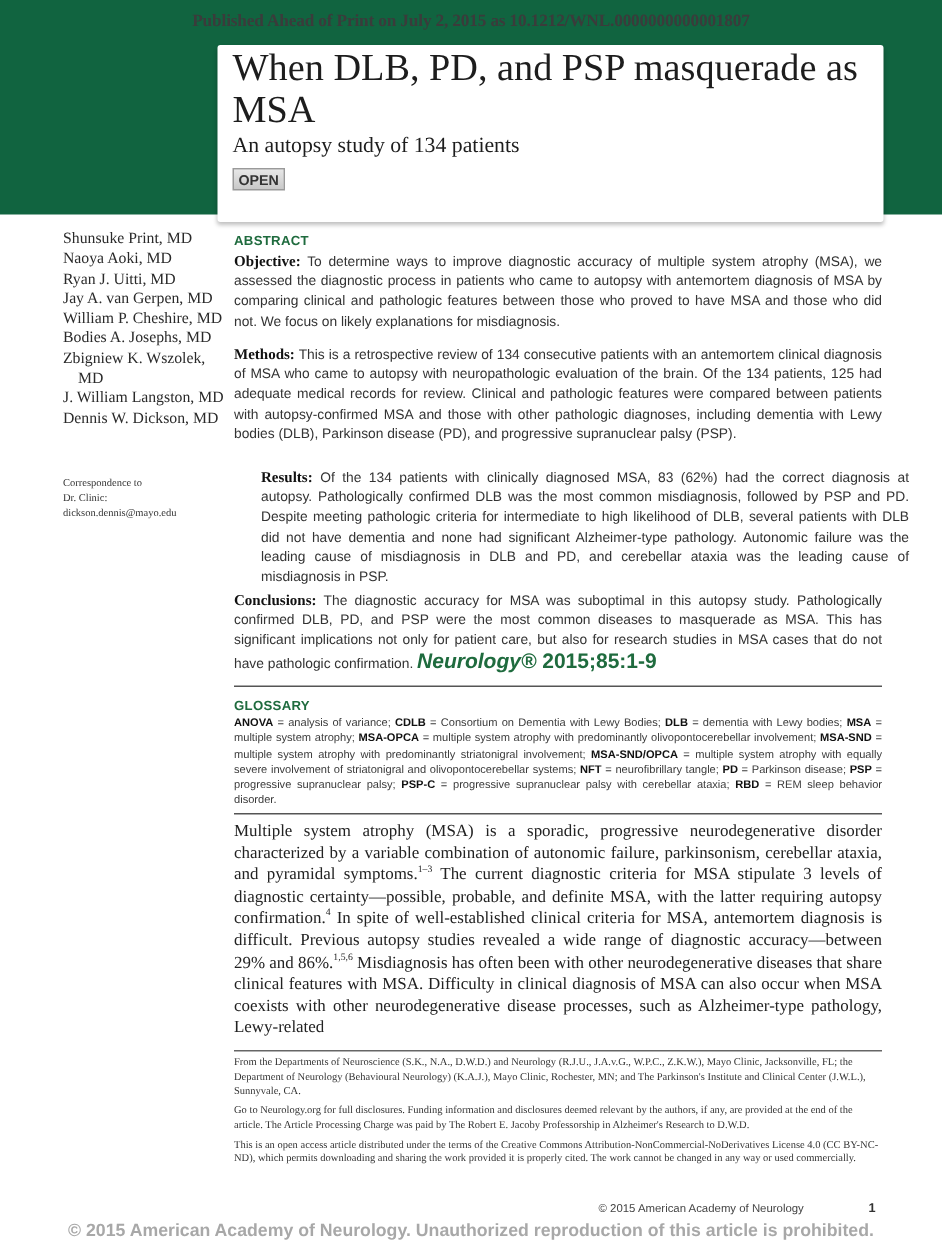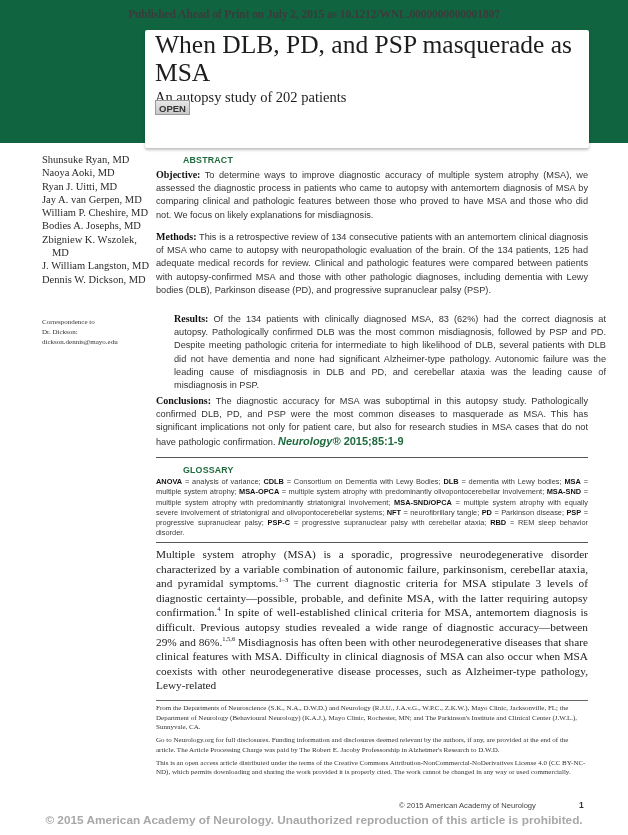--- a/index.html
+++ b/index.html
@@ -23,53 +23,53 @@
   .title {
     position: absolute; left: 155px; top: 31px; width: 420px;
     font-family: "Liberation Serif", serif; font-size: 25.5px; line-height: 28px;
     color: #1d1d1d; font-weight: normal;
   }
   .subtitle {
     position: absolute; left: 155px; top: 89px;
     font-family: "Liberation Serif", serif; font-size: 14.5px; color: #1d1d1d;
   }
   .open-badge {
-    position: absolute; left: 155px; top: 100px; height: 15px; padding: 0 3px;
+    position: absolute; left: 155px; top: 112px; height: 15px; padding: 0 3px;
     font-family: "Liberation Sans", sans-serif; font-weight: bold; font-size: 9.5px;
     line-height: 15px; color: #333; background: linear-gradient(#e7e7e7, #c9c9c9);
     border: 1px solid #9a9a9a;
   }
 
   .authors {
     position: absolute; left: 42px; top: 153px; width: 110px;
     font-family: "Liberation Serif", serif; font-size: 10.5px; line-height: 13.3px; color: #2a2a2a;
   }
   .authors .author { display: block; }
   .authors .author.wrap { padding-left: 10px; }
   .correspondence {
     position: absolute; left: 42px; top: 317px; width: 110px;
     font-family: "Liberation Serif", serif; font-size: 7px; line-height: 10px; color: #333;
   }
 
   .main { position: absolute; left: 156px; width: 432px; }
   .section-head {
     font-family: "Liberation Sans", sans-serif; font-weight: bold; font-size: 8.8px;
-    color: #1f6b3e; letter-spacing: 0.2px; margin-left: 27px;
+    color: #1f6b3e; letter-spacing: 0.2px;
   }
   .abstract-head { top: 155px; }
   .abs-para {
     font-family: "Liberation Sans", sans-serif; font-size: 9.2px; line-height: 13.2px;
     color: #333; text-align: justify;
   }
   .abs-para .lead { font-family: "Liberation Serif", serif; font-weight: bold; font-size: 10px; color: #111; }
   .abs-obj { top: 168px; }
   .abs-meth { top: 230px; }
   .abs-res { top: 312px; margin-left: 18px; }
   .abs-conc { top: 394px; }
-  .cite { font-family: "Liberation Sans", sans-serif; font-weight: bold; font-style: italic; color: #1f6b3e; font-size: 11px; }
+  .cite { font-family: "Liberation Sans", sans-serif; font-weight: bold; font-style: italic; color: #1f6b3e; font-size: 14px; }
   .cite-year { font-style: normal; }
 
   .rule { position: absolute; left: 156px; width: 432px; height: 1px; background: #555; }
   .rule1 { top: 457px; }
   .rule2 { top: 542px; }
   .rule3 { top: 700px; background: #666; }
 
   .gloss-head { top: 465px; }
   .gloss-body {
     top: 477px; font-family: "Liberation Sans", sans-serif; font-size: 7.4px;
@@ -103,39 +103,39 @@
     color: #a8a8a8;
   }
 </style>
 </head>
 <body>
 
 <div class="header-band"></div>
 <div class="published">Published Ahead of Print on July 2, 2015 as 10.1212/WNL.0000000000001807</div>
 <div class="title-card"></div>
 <h1 class="title">When DLB, PD, and PSP masquerade as MSA</h1>
-<div class="subtitle">An autopsy study of 202 patients</div>
+<div class="subtitle">An autopsy study of 134 patients</div>
 <div class="open-badge">OPEN</div>
 
 <div class="authors">
-  <span class="author">Shunsuke Ryan, MD</span>
+  <span class="author">Shunsuke Print, MD</span>
   <span class="author">Naoya Aoki, MD</span>
   <span class="author">Ryan J. Uitti, MD</span>
   <span class="author">Jay A. van Gerpen, MD</span>
   <span class="author">William P. Cheshire, MD</span>
   <span class="author">Bodies A. Josephs, MD</span>
   <span class="author">Zbigniew K. Wszolek,</span>
   <span class="author wrap">MD</span>
   <span class="author">J. William Langston, MD</span>
   <span class="author">Dennis W. Dickson, MD</span>
 </div>
 
 <div class="correspondence">
   <div>Correspondence to</div>
-  <div>Dr. Dickson:</div>
+  <div>Dr. Clinic:</div>
   <div>dickson.dennis@mayo.edu</div>
 </div>
 
 <div class="main section-head abstract-head">ABSTRACT</div>
 
 <p class="main abs-para abs-obj">
   <span class="lead">Objective:</span>
   <span>To determine ways to improve diagnostic accuracy of multiple system atrophy (MSA), we assessed the diagnostic process in patients who came to autopsy with antemortem diagnosis of MSA by comparing clinical and pathologic features between those who proved to have MSA and those who did not. We focus on likely explanations for misdiagnosis.</span>
 </p>
 <p class="main abs-para abs-meth">

